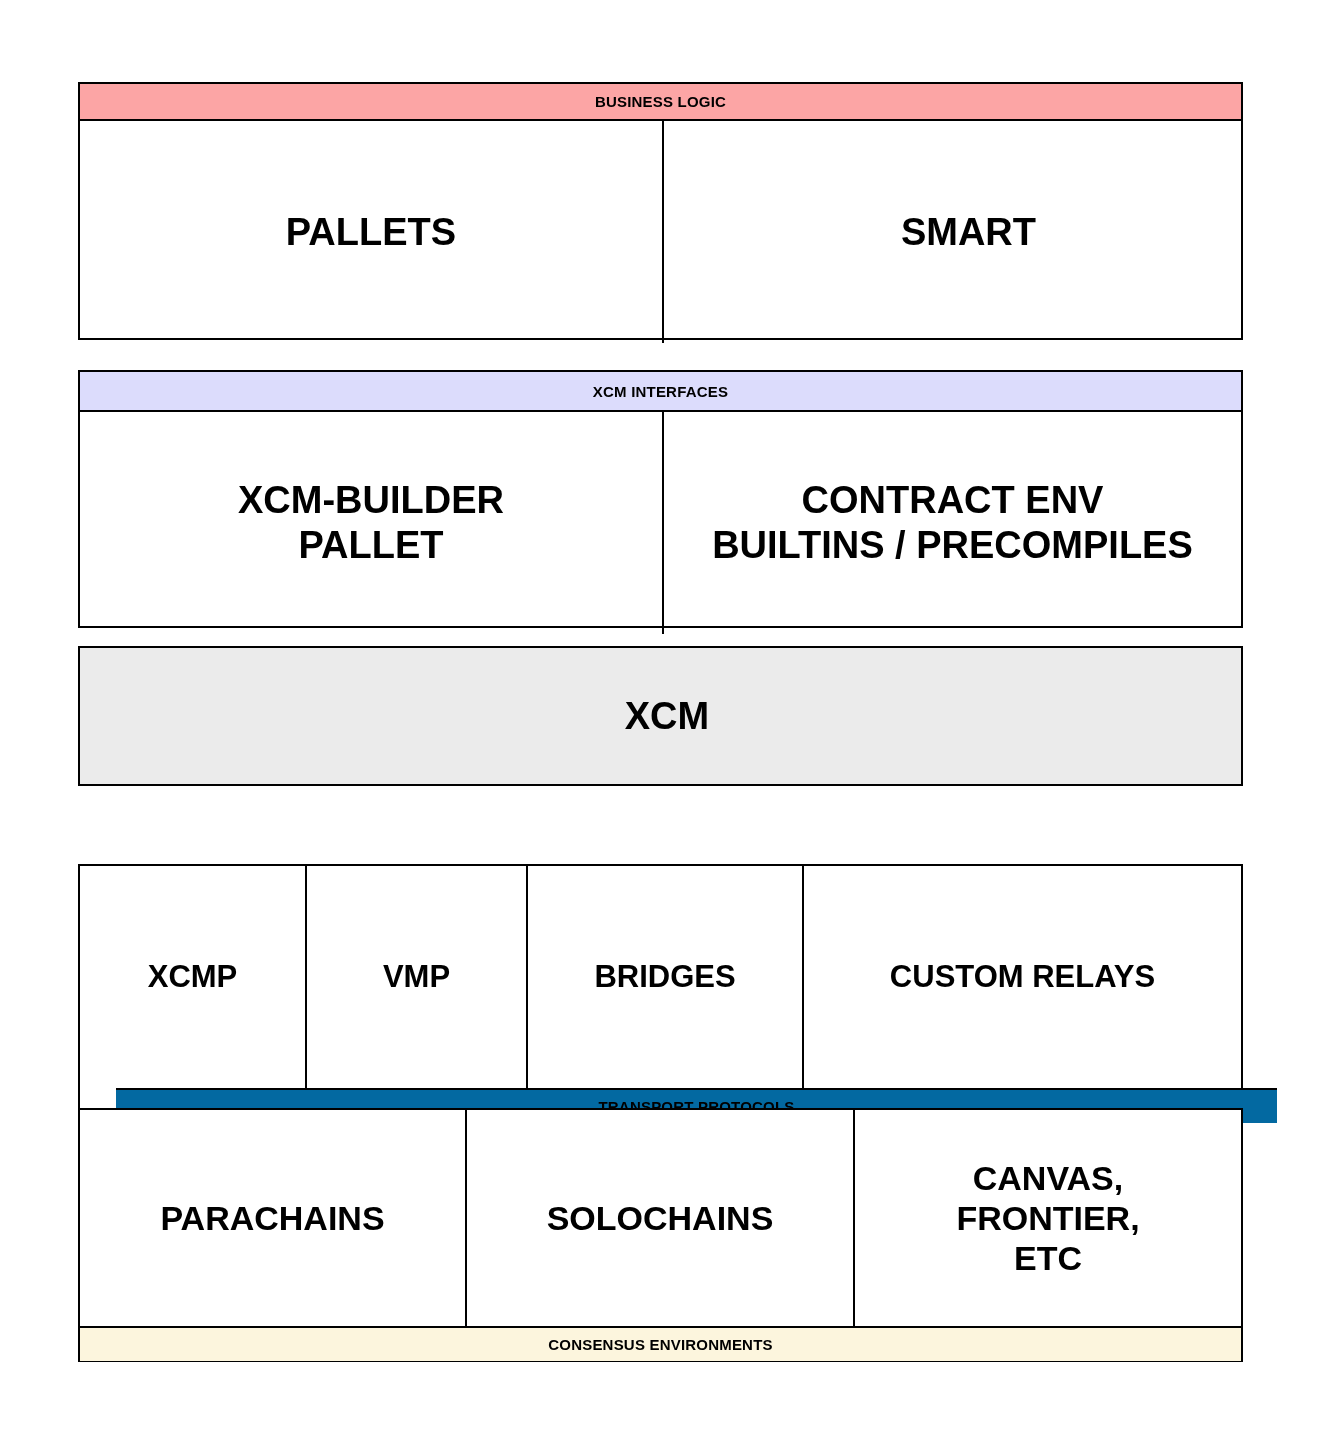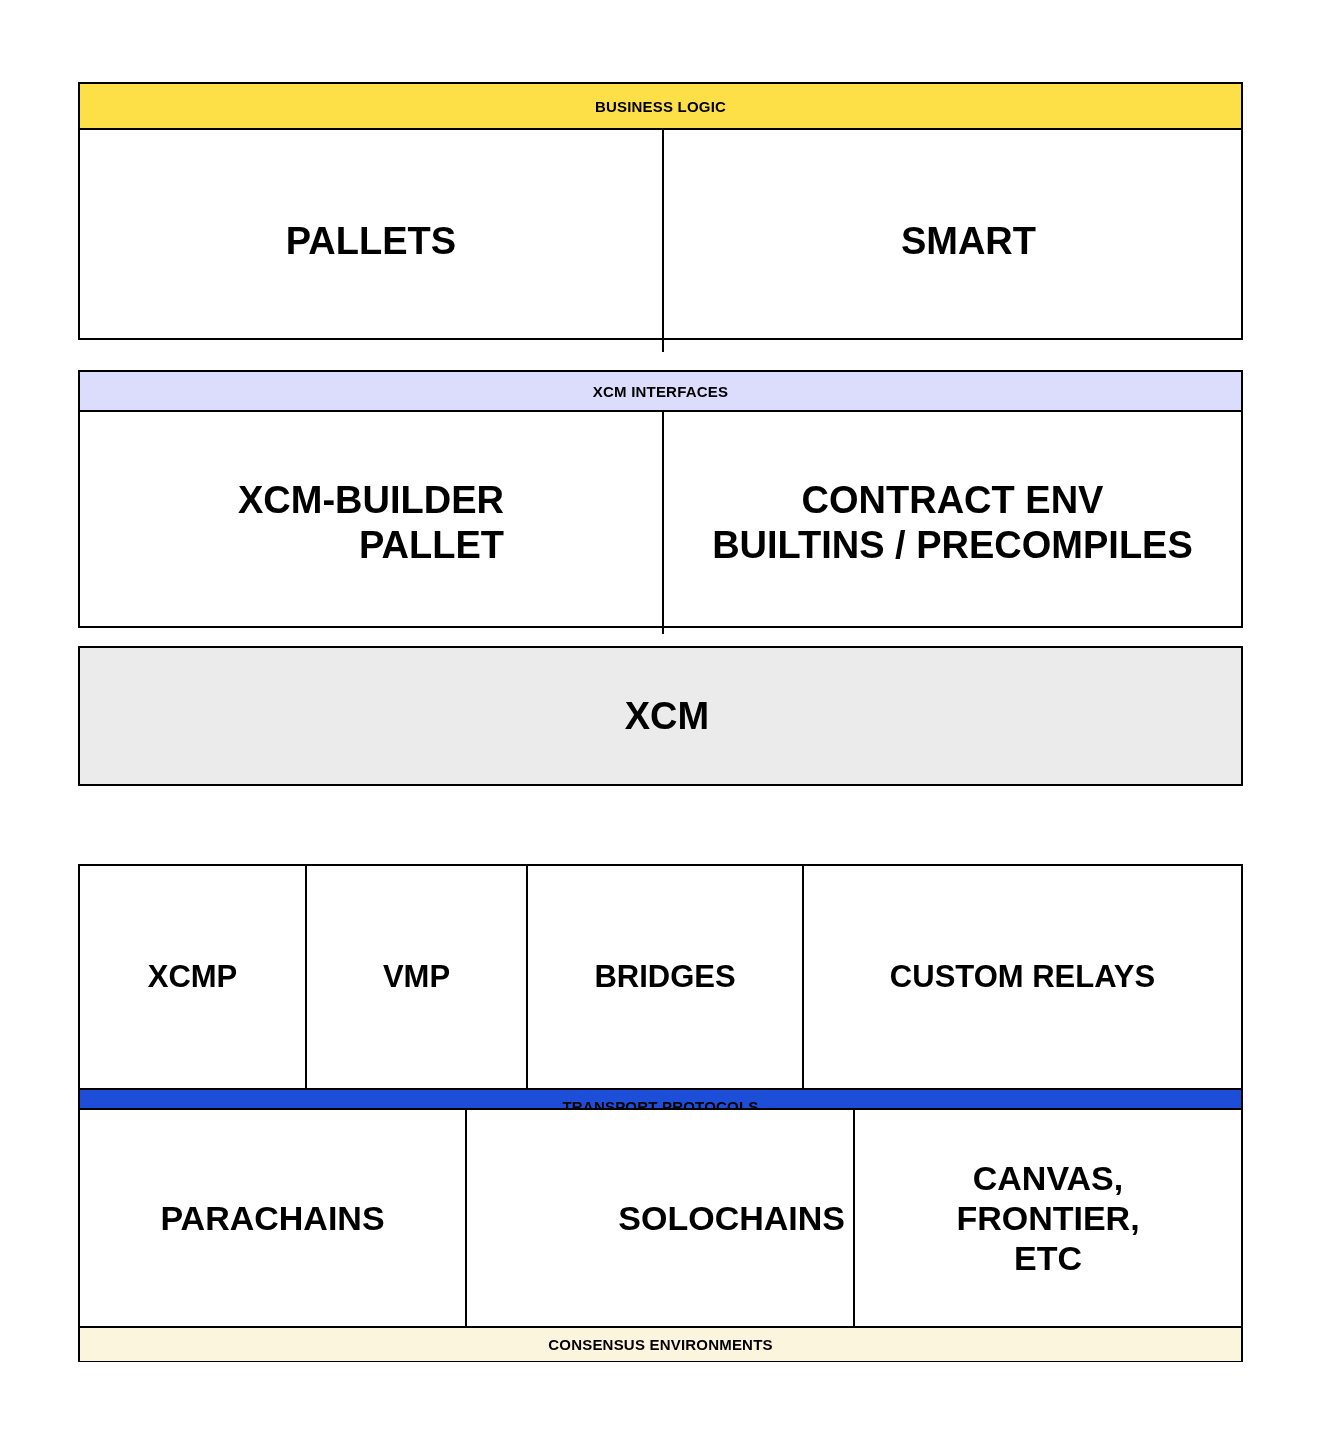--- a/index.html
+++ b/index.html
@@ -43,23 +43,23 @@
     letter-spacing: 0.2px;
     text-transform: uppercase;
     line-height: 1;
   }
   .band-top {
     border-bottom: 2px solid #000000;
   }
   .band-bottom {
     border-top: 2px solid #000000;
   }
-  .band-business  { background: #fde047; height: 46px; }
+  .band-business  { background: #fca5a5; height: 37px; }
   .band-xcm-if    { background: #dcdcfc; height: 40px; }
-  .band-transport { background: #1d4ed8; height: 35px; }
+  .band-transport { background: #0369a1; height: 35px; margin-left: 36px; }
   .band-consensus { background: #fcf5dd; height: 35px; }
 
   
   .cells {
     display: flex;
     width: 100%;
     box-sizing: border-box;
   }
   .cell {
     box-sizing: border-box;
@@ -121,21 +121,21 @@
         <span>
           <span>SMART</span><br>
         </span>
       </div>
     </div>
   </div>
 
   <div class="block" id="sec-xcm-if">
     <div class="band band-top band-xcm-if">XCM INTERFACES</div>
     <div class="cells cells-lg">
-      <div class="cell" style="width:584px;text-align:right;">
+      <div class="cell" style="width:584px;">
         <span>
           <span>XCM-BUILDER</span><br>
           <span>PALLET</span>
         </span>
       </div>
       <div class="cell" style="width:581px;">
         <span>
           <span>CONTRACT ENV</span><br>
           <span>BUILTINS / PRECOMPILES</span>
         </span>
@@ -163,21 +163,21 @@
       </div>
     </div>
     <div class="band band-bottom band-transport">TRANSPORT PROTOCOLS</div>
   </div>
 
   <div class="block" id="sec-consensus">
     <div class="cells cells-consensus">
       <div class="cell" style="width:385px;">
         <span>PARACHAINS</span>
       </div>
-      <div class="cell" style="width:388px;justify-content:flex-end;">
+      <div class="cell" style="width:388px;">
         <span>SOLOCHAINS</span>
       </div>
       <div class="cell" style="width:388px;">
         <span>
           <span>CANVAS,</span><br>
           <span>FRONTIER,</span><br>
           <span>ETC</span>
         </span>
       </div>
     </div>

